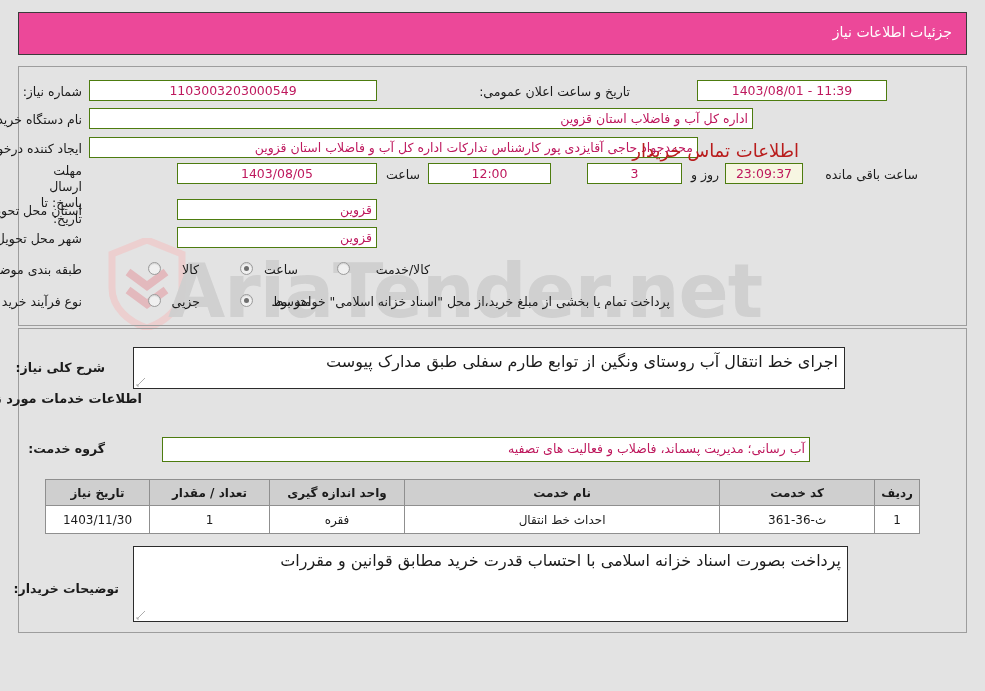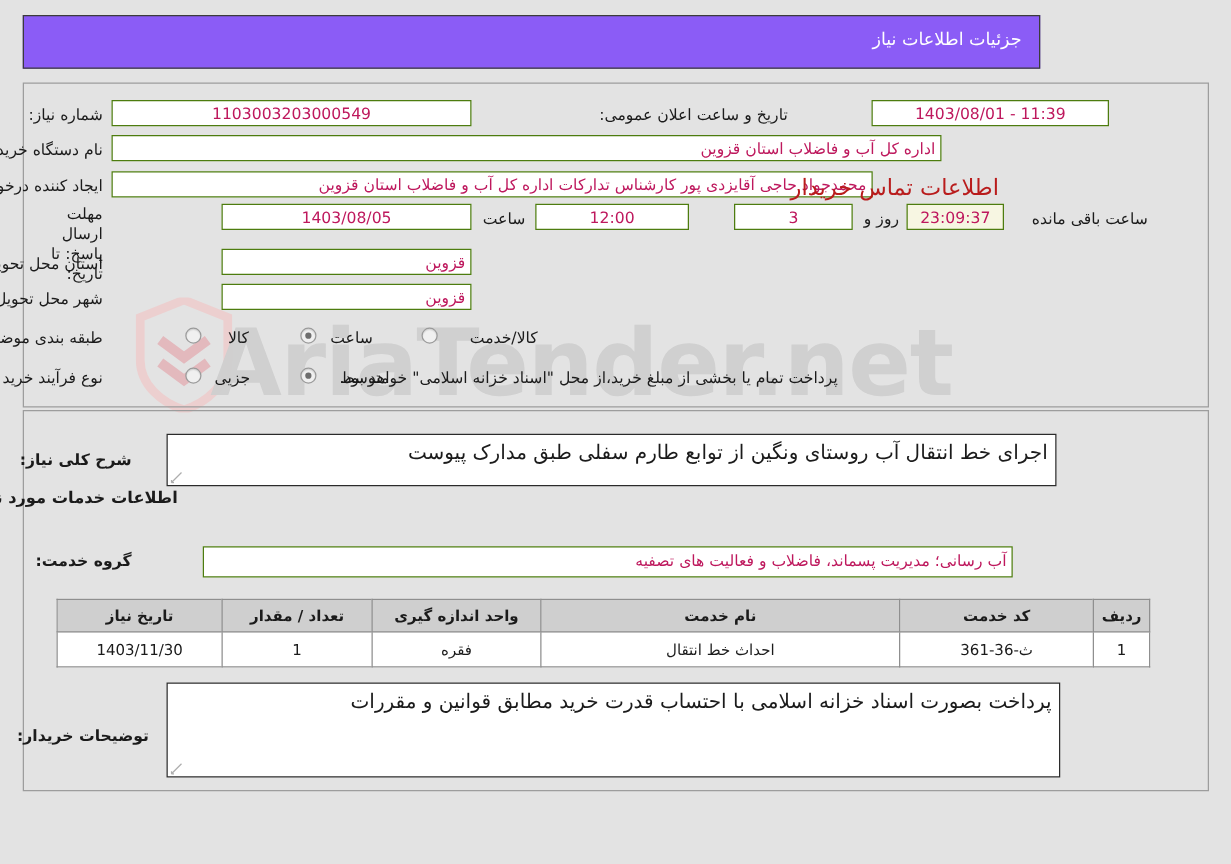--- a/index.html
+++ b/index.html
@@ -42,22 +42,22 @@
   #watermark .wm-shield {
     position: absolute;
     left: 108px; top: 8px;
     width: 78px; height: 92px;
   }
 
   
   #header {
     position: absolute;
     left: 18px; top: 12px;
-    width: 814px; height: 43px;
-    background: #8b5cf6;
+    width: 949px; height: 43px;
+    background: #ec4899;
     border: 1px solid #3b3b3b;
     z-index: 3;
   }
   #header .h-title {
     position: absolute;
     right: 14px; top: 11px;
     color: #ffffff;
     font-size: 14px;
     letter-spacing: .2px;
   }
@@ -287,21 +287,21 @@
   <div class="fld right" style="right:175px; top:437px; width:648px; height:25px; line-height:21px;">آب رسانی؛ مدیریت پسماند، فاضلاب و فعالیت های تصفیه</div>
 
   <table id="svc-table">
     <thead>
       <tr>
         <th style="width:42px;">ردیف</th>
         <th style="width:155px;">کد خدمت</th>
         <th>نام خدمت</th>
         <th style="width:135px;">واحد اندازه گیری</th>
         <th style="width:120px;">تعداد / مقدار</th>
-        <th style="width:132px;">تاریخ نیاز</th>
+        <th style="width:104px;">تاریخ نیاز</th>
       </tr>
     </thead>
     <tbody>
       <tr>
         <td>1</td>
         <td>ث-36-361</td>
         <td>احداث خط انتقال</td>
         <td>فقره</td>
         <td>1</td>
         <td>1403/11/30</td>

